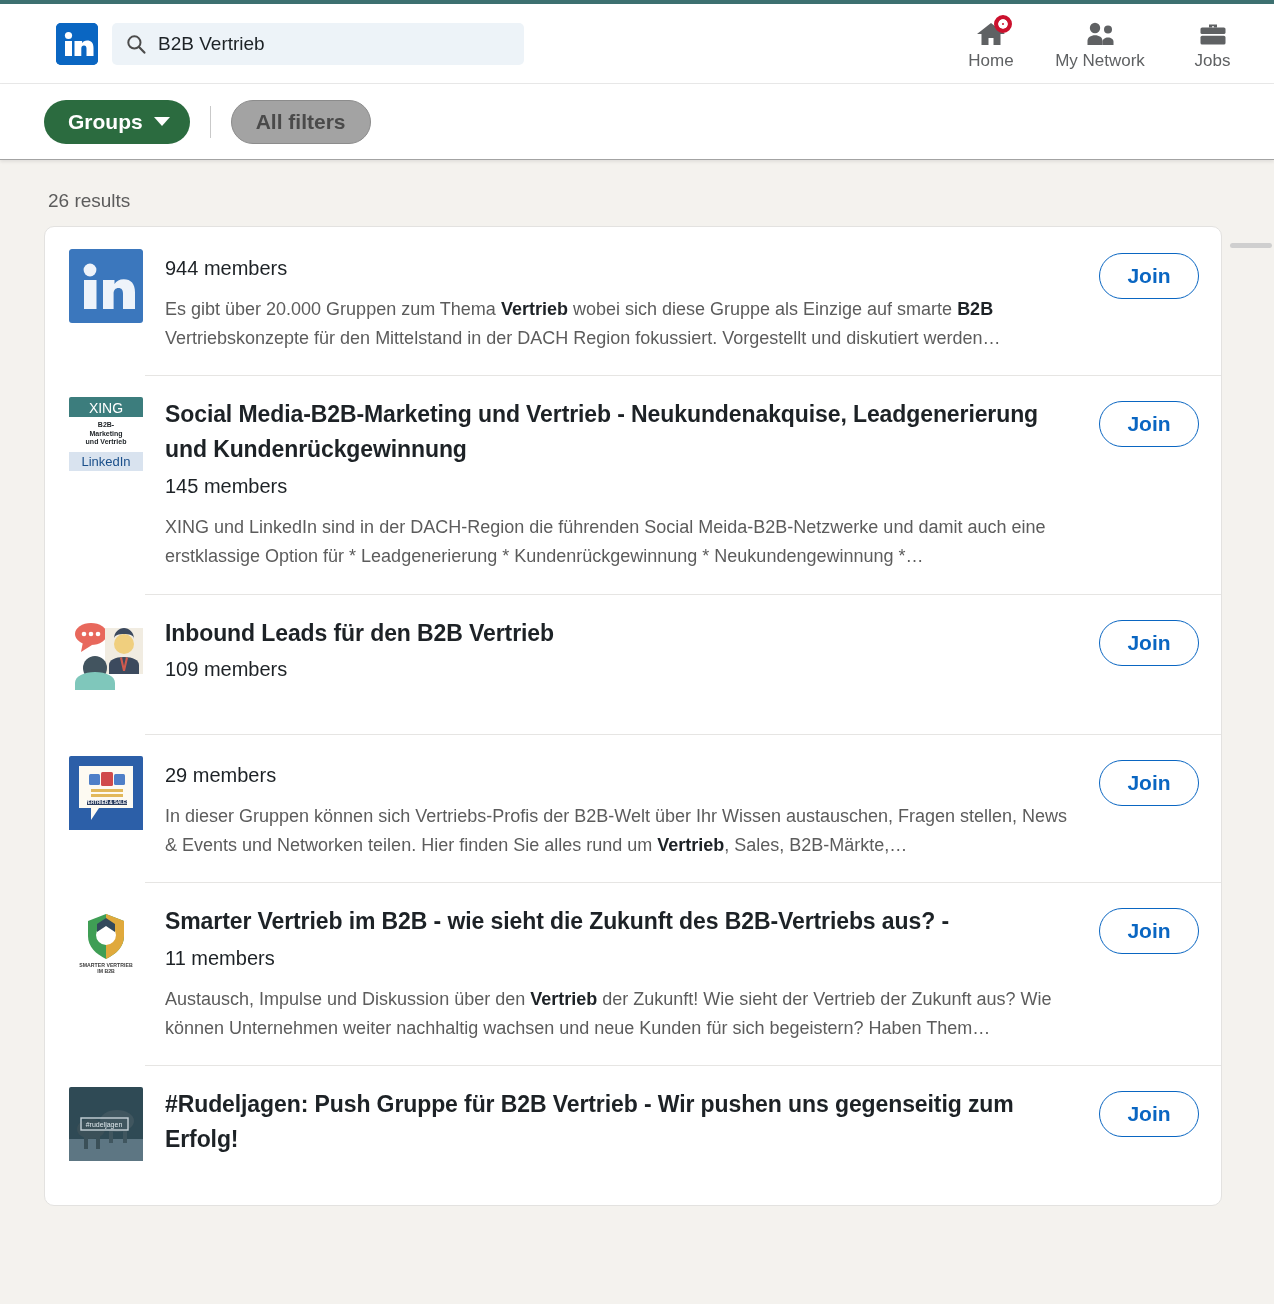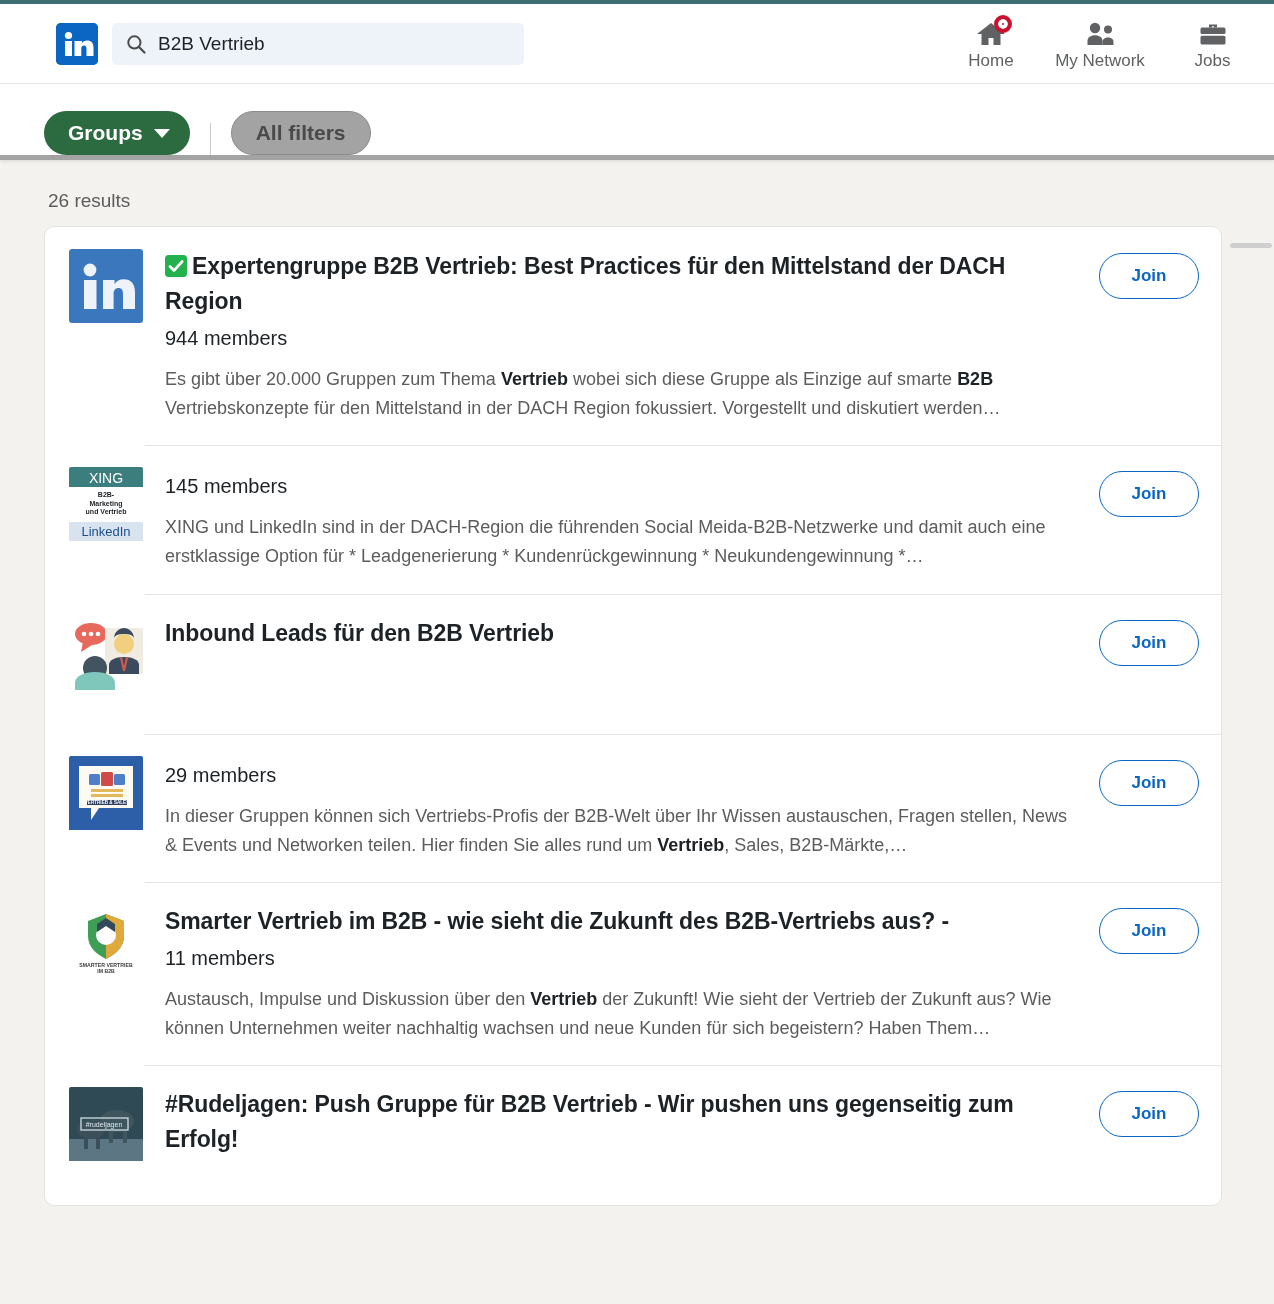--- a/index.html
+++ b/index.html
@@ -102,23 +102,23 @@
   .nav-item.jobs { width: 95px; }
   .nav-item.msg { width: 124px; }
   .nav-item.home { width: 88px; }
   .nav-item.net { width: 130px; text-align: center; }
 
   
   .filter-bar {
     height: 76px;
     background: #ffffff;
     display: flex;
-    align-items: flex-end;
+    align-items: center;
     padding-left: 44px;
-    border-bottom: 5px solid #a3a3a3;
+    border-bottom: 1px solid #a3a3a3;
     box-shadow: 0 2px 3px rgba(0,0,0,0.08);
     position: relative;
     z-index: 3;
   }
   .pill-groups {
     background: #2b6b3f;
     color: #ffffff;
     border: none;
     border-radius: 40px;
     height: 44px;
@@ -235,21 +235,21 @@
 
   .join-wrap { flex: 0 0 auto; padding-top: 4px; }
   .join-btn {
     border: 1.6px solid #0a66c2;
     color: #0a66c2;
     background: #ffffff;
     border-radius: 40px;
     height: 46px;
     min-width: 100px;
     padding: 0 26px;
-    font-size: 17px;
+    font-size: 21px;
     font-weight: bold;
     font-family: "Liberation Sans", sans-serif;
     cursor: pointer;
   }
 
   
   .scroll-nub {
     position: absolute;
     right: 2px;
     top: 239px;
@@ -349,28 +349,20 @@
       <div class="result-row">
         <span class="avatar">
           <svg viewBox="0 0 74 74" xmlns="http://www.w3.org/2000/svg">
             <rect width="74" height="74" rx="3" fill="#3b77bd"></rect>
             <circle cx="21" cy="21" r="6.4" fill="#eef3fa"></circle>
             <rect x="15" y="31" width="12.5" height="29" fill="#eef3fa"></rect>
             <path d="M34 31h11.5v4c1.9-3 5.1-4.8 9.3-4.8 7.2 0 11.2 4.6 11.2 13.1V60H54V44.6c0-3.5-1.4-5.6-4.5-5.6-3 0-4.9 2.1-4.9 5.6V60H34V31z" fill="#eef3fa"></path>
           </svg>
         </span>
         <div class="result-main">
-          <div class="result-title">
-            <span class="check">
-              <svg width="22" height="22" viewBox="0 0 22 22" xmlns="http://www.w3.org/2000/svg">
-                <rect width="22" height="22" rx="3.5" fill="#22b14c"></rect>
-                <path d="M5 11.5 L9 15.5 L17.2 6.5" fill="none" stroke="#ffffff" stroke-width="2.6" stroke-linecap="round" stroke-linejoin="round"></path>
-              </svg>
-            </span><span>Expertengruppe B2B Vertrieb: Best Practices für den Mittelstand der DACH Region</span>
-          </div>
           <div class="result-members">944 members</div>
           <div class="result-snippet">Es gibt über 20.000 Gruppen zum Thema <b>Vertrieb</b> wobei sich diese Gruppe als Einzige auf smarte <b>B2B</b> Vertriebskonzepte für den Mittelstand in der DACH Region fokussiert. Vorgestellt und diskutiert werden…</div>
         </div>
         <div class="join-wrap">
           <button class="join-btn">Join</button>
         </div>
       </div>
 
       <div class="result-row">
         <span class="avatar">
@@ -380,20 +372,23 @@
             <text x="37" y="15.5" font-family="Liberation Sans, sans-serif" font-size="14" fill="#ffffff" text-anchor="middle">XING</text>
             <rect x="0" y="20" width="74" height="35" fill="#ffffff"></rect>
             <text x="37" y="30" font-family="Liberation Sans, sans-serif" font-size="7" font-weight="bold" fill="#1d2226" text-anchor="middle">B2B-</text>
             <text x="37" y="38.5" font-family="Liberation Sans, sans-serif" font-size="7" font-weight="bold" fill="#1d2226" text-anchor="middle">Marketing</text>
             <text x="37" y="47" font-family="Liberation Sans, sans-serif" font-size="7" font-weight="bold" fill="#1d2226" text-anchor="middle">und Vertrieb</text>
             <rect x="0" y="55" width="74" height="19" fill="#d9e3ef"></rect>
             <text x="37" y="69" font-family="Liberation Sans, sans-serif" font-size="13" fill="#1a4f8a" text-anchor="middle">LinkedIn</text>
           </svg>
         </span>
         <div class="result-main">
+          <div class="result-title">
+            <span>Social Media-B2B-Marketing und Vertrieb - Neukundenakquise, Leadgenerierung und Kundenrückgewinnung</span>
+          </div>
           <div class="result-members">145 members</div>
           <div class="result-snippet">XING und LinkedIn sind in der DACH-Region die führenden Social Meida-B2B-Netzwerke und damit auch eine erstklassige Option für * Leadgenerierung * Kundenrückgewinnung * Neukundengewinnung *…</div>
         </div>
         <div class="join-wrap">
           <button class="join-btn">Join</button>
         </div>
       </div>
 
       <div class="result-row">
         <span class="avatar">
@@ -410,20 +405,21 @@
             <path d="M40 58v-9c0-5 6-8 15-8s15 3 15 8v9z" fill="#3c4a5e"></path>
             <path d="M53 41 L55 50 L57 41 L59 42 L56 55 L54 55 L51 42z" fill="#d05a4e"></path>
             <circle cx="26" cy="52" r="12" fill="#42545f"></circle>
             <path d="M6 74v-7c0-7 9-11 20-11s20 4 20 11v7z" fill="#7fc7bb"></path>
           </svg>
         </span>
         <div class="result-main">
           <div class="result-title">
             <span>Inbound Leads für den B2B Vertrieb</span>
           </div>
+          <div class="result-members">109 members</div>
         </div>
         <div class="join-wrap">
           <button class="join-btn">Join</button>
         </div>
       </div>
 
       <div class="result-row">
         <span class="avatar">
           <svg viewBox="0 0 74 74" xmlns="http://www.w3.org/2000/svg">
             <rect width="74" height="74" fill="#2c5fa8"></rect>

